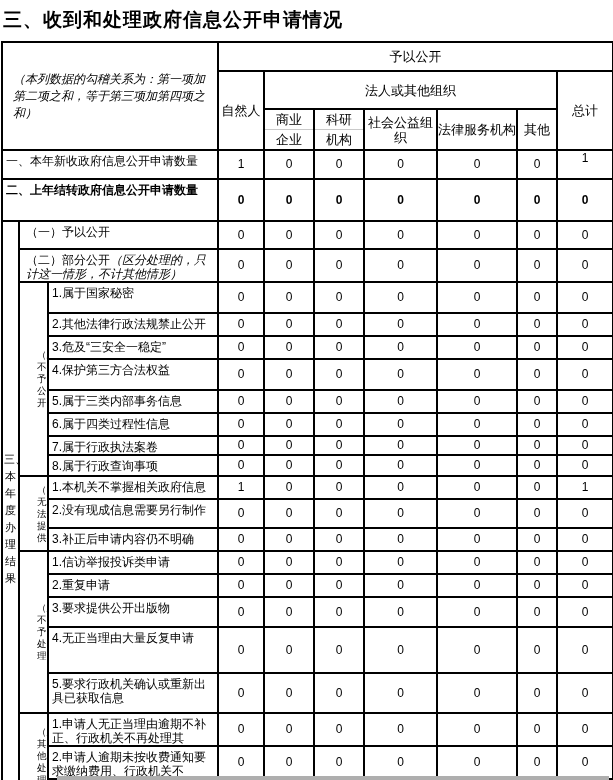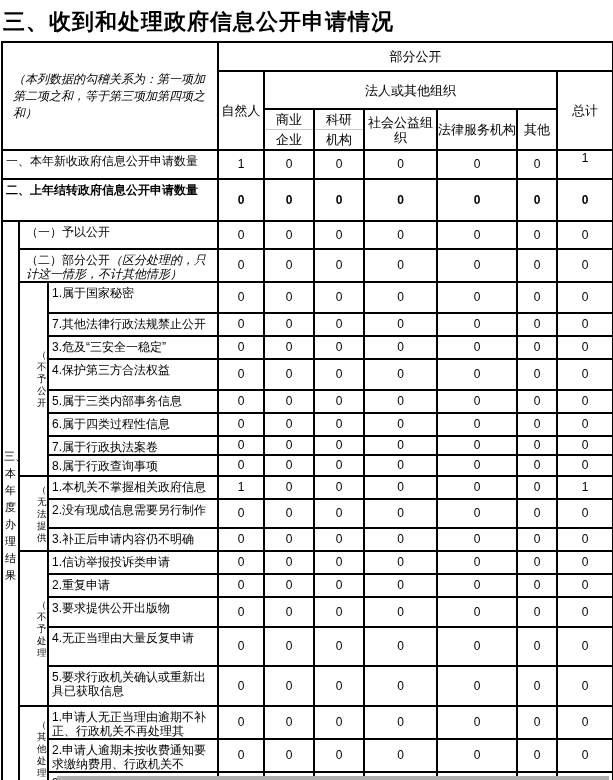--- a/index.html
+++ b/index.html
@@ -2,21 +2,21 @@
 <html><head>
 <meta charset="utf-8">
 <style>
   html,body { margin:0; padding:0; }
   body {
     width:613px; height:780px; background:#ffffff; color:#000;
     font-family:"Liberation Sans","DejaVu Sans",sans-serif;
     position:relative; overflow:hidden;
   }
   .title {
-    font-weight:bold; font-size:22px; letter-spacing:1px;
+    font-weight:bold; font-size:19px; letter-spacing:1px;
     padding:7px 0 0 3px; height:41px; box-sizing:border-box;
   }
   table.report {
     border-collapse:collapse; table-layout:fixed;
     width:611px; margin-left:1px;
   }
   td {
     border:2px solid #000; padding:0; overflow:hidden;
     box-sizing:border-box; background:#fff;
   }
@@ -65,21 +65,21 @@
       <col style="width:50px">
       <col style="width:50px">
     <col style="width:73px">
       <col style="width:80px">
       <col style="width:40px">
     <col style="width:56px">
   </colgroup>
   <tbody>
     <tr style="height:29px">
       <td class="note" colspan="3" rowspan="3">（本列数据的勾稽关系为：第一项加第二项之和，等于第三项加第四项之和）</td>
-      <td class="hdr" colspan="7">部分公开</td>
+      <td class="hdr" colspan="7">予以公开</td>
     </tr>
     <tr style="height:38px">
       <td class="hdr" rowspan="2">自然人</td>
       <td class="hdr" colspan="5">法人或其他组织</td>
       <td class="hdr" rowspan="2">总计</td>
     </tr>
     <tr style="height:40px">
       <td class="hdr split">
         <div class="ln">商业</div>
         <div class="ln">企业</div>
@@ -140,21 +140,21 @@
         <td class="lbl">1.属于国家秘密</td>
         <td class="val">0</td>
         <td class="val">0</td>
         <td class="val">0</td>
         <td class="val">0</td>
         <td class="val">0</td>
         <td class="val">0</td>
         <td class="val">0</td>
       </tr>
       <tr style="height: 23px;">
-        <td class="lbl">7.其他法律行政法规禁止公开</td>
+        <td class="lbl">2.其他法律行政法规禁止公开</td>
         <td class="val">0</td>
         <td class="val">0</td>
         <td class="val">0</td>
         <td class="val">0</td>
         <td class="val">0</td>
         <td class="val">0</td>
         <td class="val">0</td>
       </tr>
       <tr style="height: 23px;">
         <td class="lbl">3.危及“三安全一稳定”</td>
@@ -271,21 +271,21 @@
       <tr style="height: 30px;">
         <td class="lbl">3.要求提供公开出版物</td>
         <td class="val">0</td>
         <td class="val">0</td>
         <td class="val">0</td>
         <td class="val">0</td>
         <td class="val">0</td>
         <td class="val">0</td>
         <td class="val">0</td>
       </tr>
-      <tr style="height: 39px;">
+      <tr style="height: 46px;">
         <td class="lbl">4.无正当理由大量反复申请</td>
         <td class="val">0</td>
         <td class="val">0</td>
         <td class="val">0</td>
         <td class="val">0</td>
         <td class="val">0</td>
         <td class="val">0</td>
         <td class="val">0</td>
       </tr>
       <tr style="height: 40px;">

